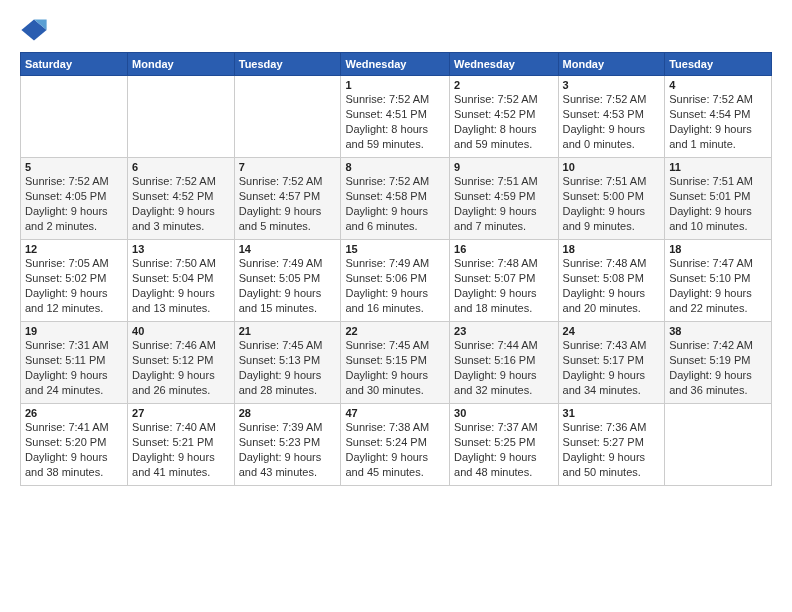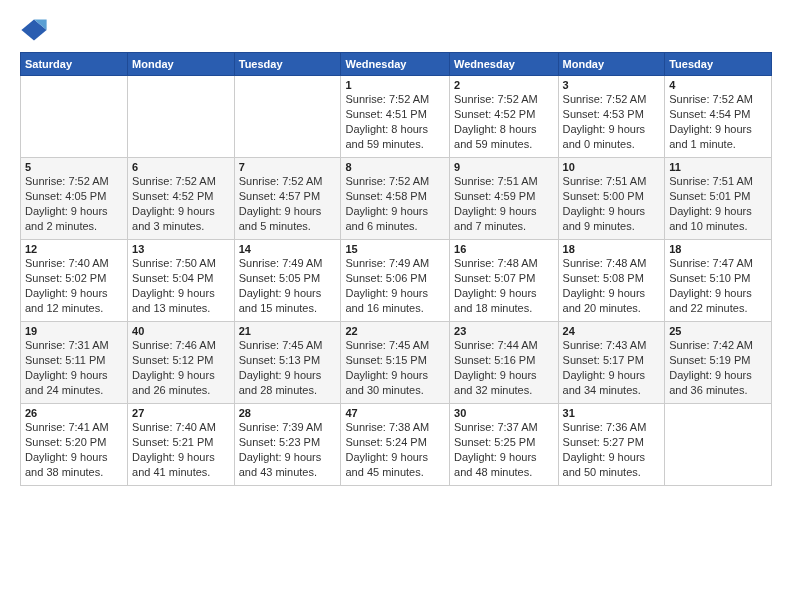--- a/index.html
+++ b/index.html
@@ -201,21 +201,21 @@
           <td>
             <span class="day-num">11</span>
             <div class="day-info">Sunrise: 7:51 AM
 Sunset: 5:01 PM
 Daylight: 9 hours and 10 minutes.</div>
           </td>
         </tr>
         <tr>
           <td>
             <span class="day-num">12</span>
-            <div class="day-info">Sunrise: 7:40 AM
+            <div class="day-info">Sunrise: 7:05 AM
 Sunset: 5:02 PM
 Daylight: 9 hours and 12 minutes.</div>
           </td>
           <td>
             <span class="day-num">13</span>
             <div class="day-info">Sunrise: 7:50 AM
 Sunset: 5:04 PM
 Daylight: 9 hours and 13 minutes.</div>
           </td>
           <td>
@@ -280,21 +280,21 @@
 Sunset: 5:16 PM
 Daylight: 9 hours and 32 minutes.</div>
           </td>
           <td>
             <span class="day-num">24</span>
             <div class="day-info">Sunrise: 7:43 AM
 Sunset: 5:17 PM
 Daylight: 9 hours and 34 minutes.</div>
           </td>
           <td>
-            <span class="day-num">25</span>
+            <span class="day-num">38</span>
             <div class="day-info">Sunrise: 7:42 AM
 Sunset: 5:19 PM
 Daylight: 9 hours and 36 minutes.</div>
           </td>
         </tr>
         <tr>
           <td>
             <span class="day-num">26</span>
             <div class="day-info">Sunrise: 7:41 AM
 Sunset: 5:20 PM

